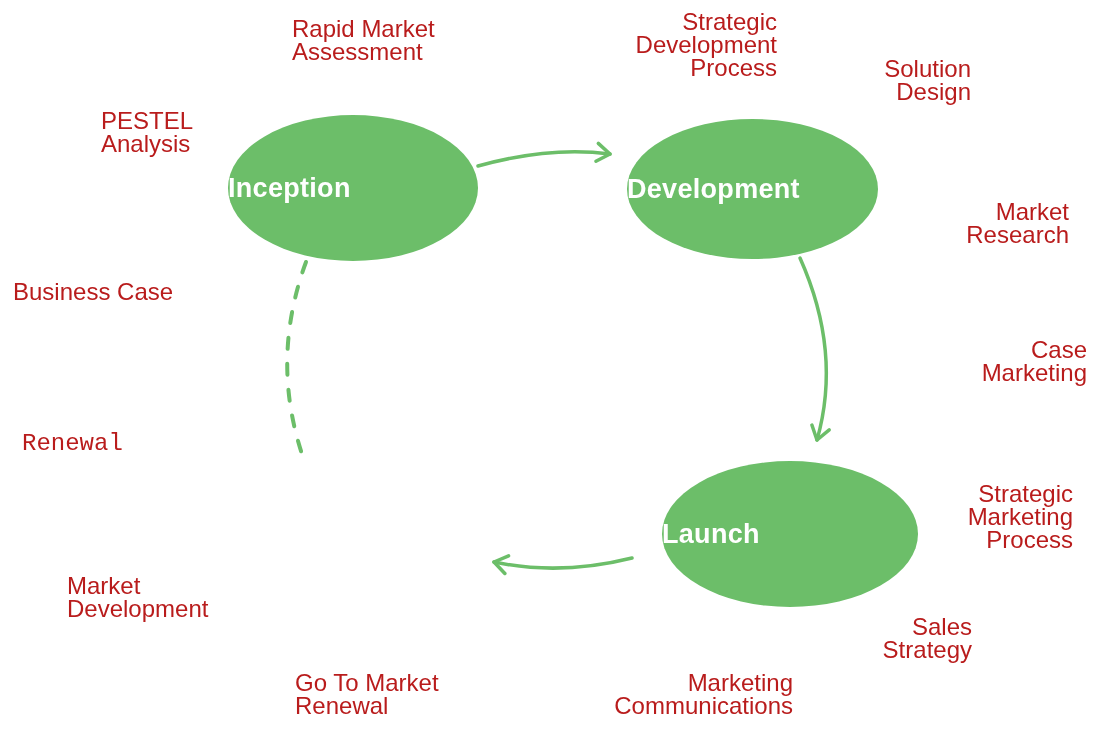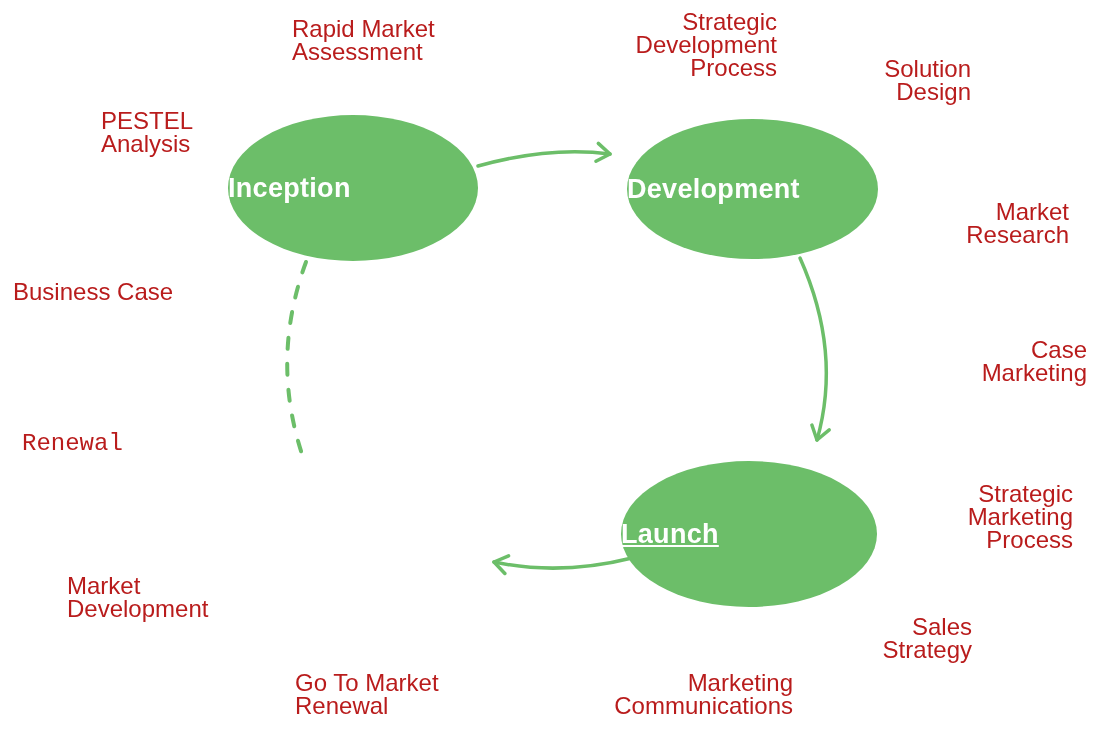--- a/index.html
+++ b/index.html
@@ -20,21 +20,21 @@
     font-weight:bold;
     font-size:27px;
     line-height:32px;
     text-align:center;
     white-space:pre-line;
     letter-spacing:0.3px;
   }
   .node-inception{left:228px;top:115px;width:250px;height:146px;}
   .node-development{left:627px;top:119px;width:251px;height:140px;}
   .node-value-capture{left:225px;top:461px;width:252px;height:148px;}
-  .node-launch{left:621px;top:461px;width:256px;height:146px;text-decoration:underline;}
+  .node-launch{left:662px;top:461px;width:256px;height:146px;}
   .sat{
     position:absolute;
     color:#b91c1c;
     font-size:24px;
     line-height:23px;
     white-space:pre-line;
   }
   .al{text-align:left;}
   .ar{text-align:right;}
   .sat-rapid{left:292px;top:17px;}

